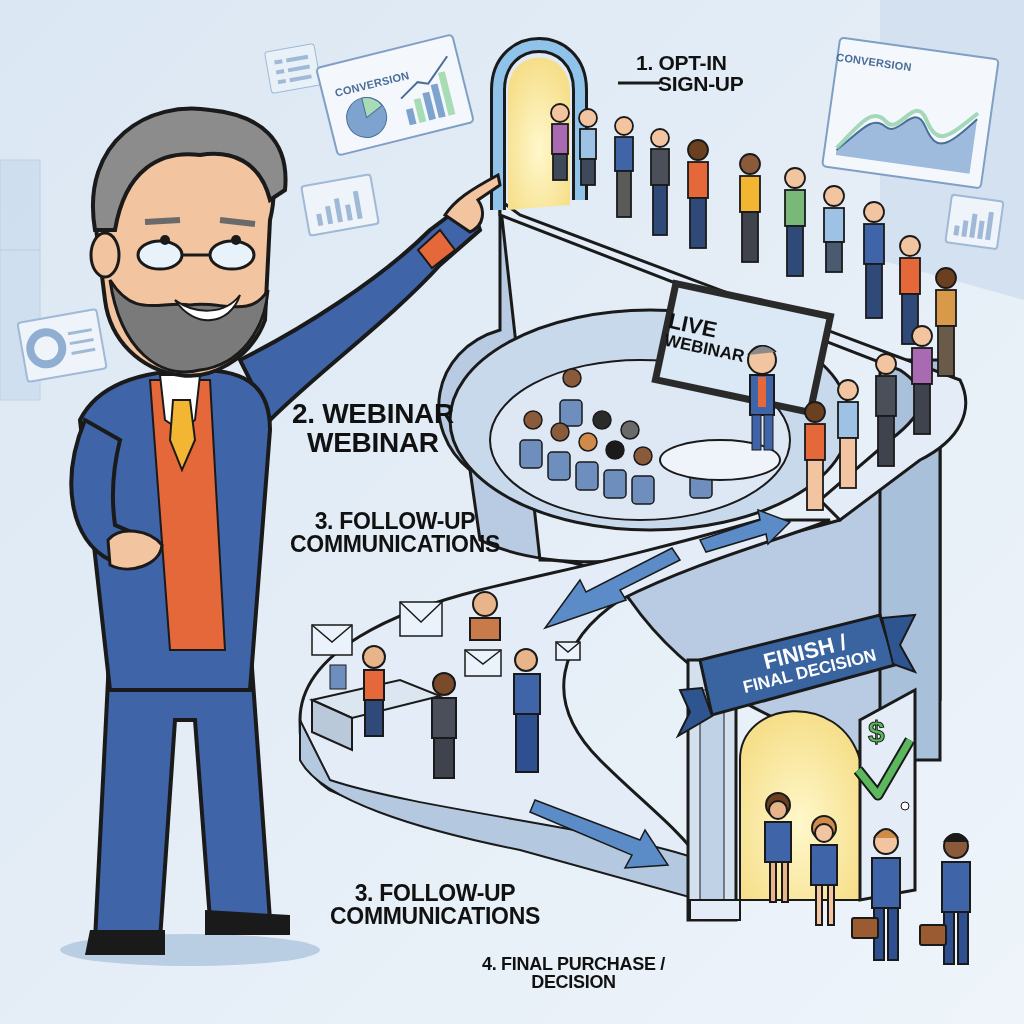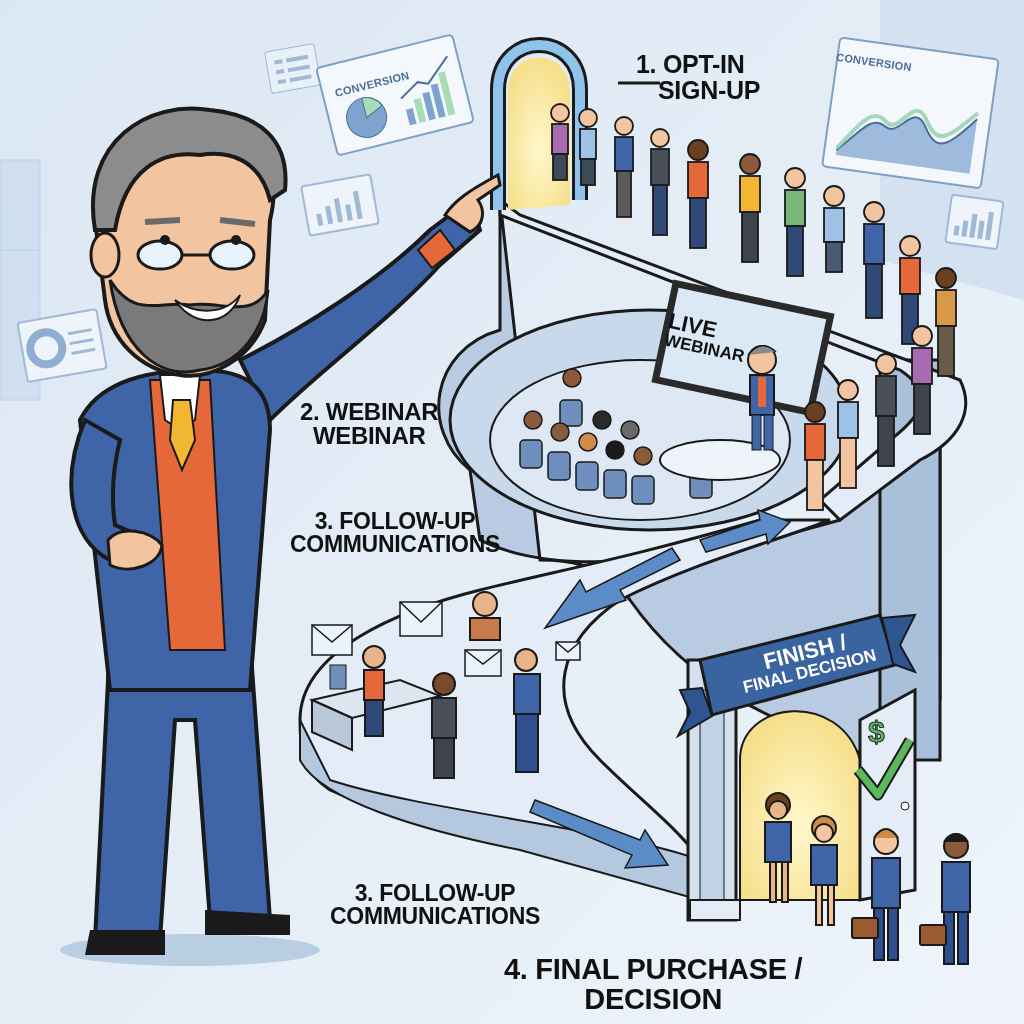--- a/index.html
+++ b/index.html
@@ -1,25 +1,25 @@
 <!DOCTYPE html>
 <html><head>
 <meta charset="utf-8">
 <style>
   html, body { margin:0; padding:0; }
   body { width:1024px; height:1024px; overflow:hidden; background:#e6f0f8; font-family:"Liberation Sans", sans-serif; }
   #stage { position:relative; width:1024px; height:1024px; }
   svg.scene { position:absolute; left:0; top:0; width:1024px; height:1024px; }
   .label { position:absolute; font-family:"Liberation Sans", sans-serif; font-weight:700; color:#111; text-align:center; line-height:1.02; letter-spacing:-0.3px; font-stretch:condensed; }
   .label span { display:block; }
-  .lbl-1 { left:636px; top:52px; font-size:25px; text-align:left; }
-  .lbl-2 { left:300px; top:400px; font-size:24px; }
+  .lbl-1 { left:636px; top:52px; font-size:21px; text-align:left; }
+  .lbl-2 { left:292px; top:400px; font-size:28px; }
   .lbl-3a { left:290px; top:510px; font-size:23px; }
   .lbl-3b { left:330px; top:882px; font-size:23px; }
-  .lbl-4 { left:504px; top:955px; font-size:29px; }
+  .lbl-4 { left:482px; top:955px; font-size:18px; }
   .live { position:absolute; left:666px; top:318px; transform:rotate(12deg); font-weight:700; color:#111; font-size:22px; line-height:1; text-align:left; }
   .live span { display:block; }
   .live .w { font-size:17px; }
   .banner-text { position:absolute; left:722px; top:640px; width:170px; transform:rotate(-14deg); color:#fff; font-weight:700; text-align:center; line-height:1.05; }
   .banner-text .a { display:block; font-size:22px; }
   .banner-text .b { display:block; font-size:17px; }
   .card-title { position:absolute; font-weight:700; color:#4a6e9a; font-size:11px; letter-spacing:0.2px; }
   .ct1 { left:334px; top:78px; transform:rotate(-14deg); }
   .ct2 { left:836px; top:56px; transform:rotate(8deg); }
 </style>

